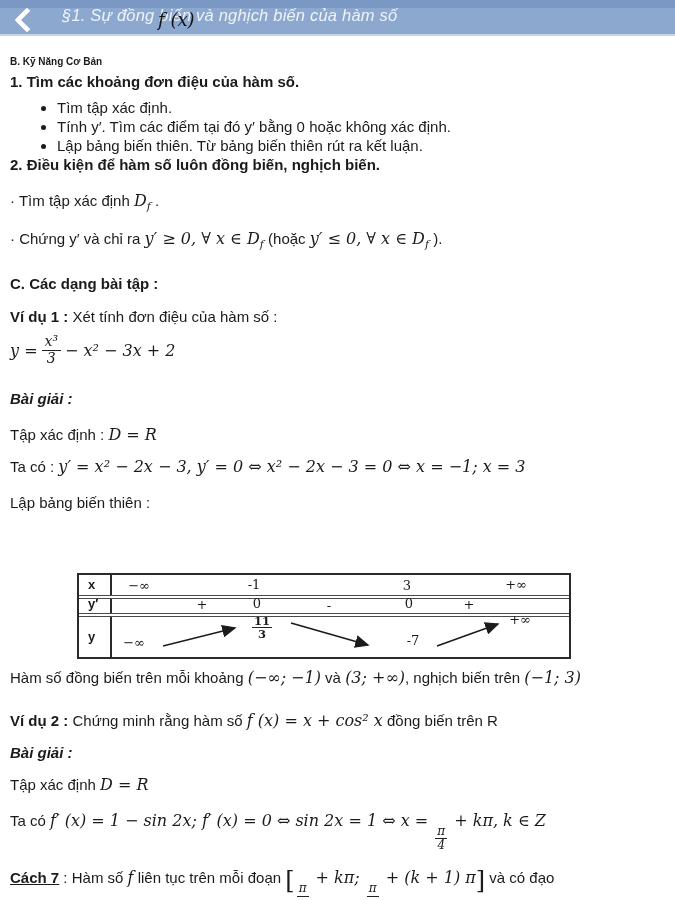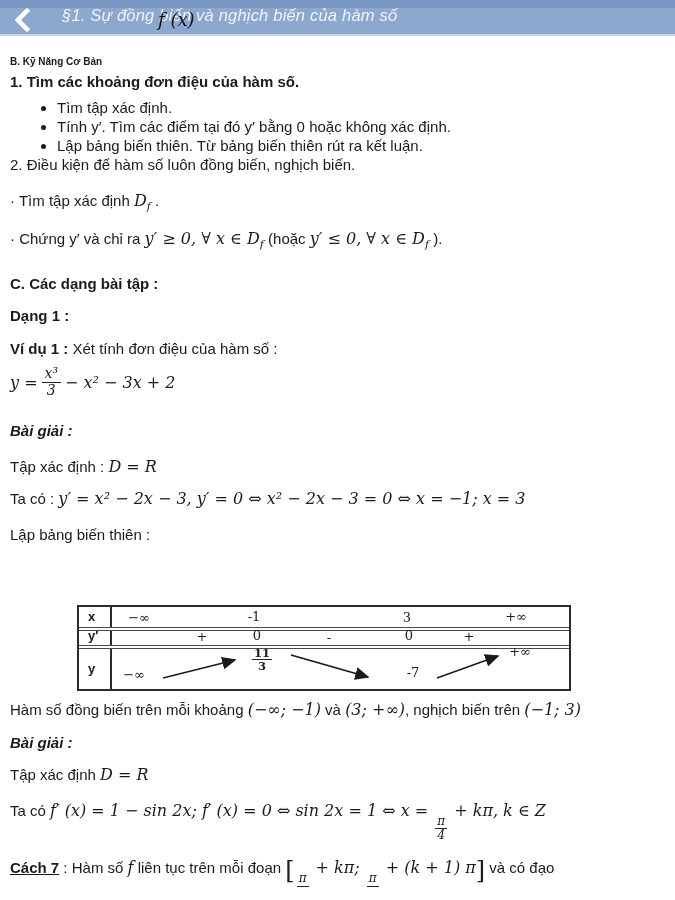--- a/index.html
+++ b/index.html
@@ -18,21 +18,21 @@
         transform:rotate(45deg);border-radius:2px;}
   .apptitle{position:absolute;left:62px;top:6px;font-size:16.5px;color:#eef3fa;white-space:nowrap;letter-spacing:.2px;}
   .fx-overlay{position:absolute;left:158px;top:9px;z-index:5;
         font-family:"DejaVu Serif", serif;font-style:italic;font-size:18px;color:#111;}
   
   .content{padding:0 10px 0 10px;}
   .hb{font-weight:bold;font-size:10px;line-height:18px;margin:18px 0 0 0;}
   .h1x{font-weight:bold;margin-top:22px;line-height:18px;}
   ul.dots{margin:6px 0 0 0;padding:0 0 0 47px;}
   ul.dots li{line-height:19px;list-style-type:disc;}
-  .h2x{font-weight:normal;margin-top:12px;line-height:18px;}
+  .h2x{font-weight:bold;margin-top:12px;line-height:18px;}
   .p{margin:0;line-height:20px;}
   .mt10{margin-top:16px;} .mt12{margin-top:12px;} .mt14{margin-top:14px;}
   .mt16{margin-top:16px;} .mt20{margin-top:8px;} .mt22{margin-top:22px;}
   .hc{font-weight:bold;margin-top:20px;line-height:18px;}
   .hd{font-weight:bold;margin-top:14px;line-height:18px;}
   .bold{font-weight:bold;}
   .math{font-family:"DejaVu Serif", serif;font-style:italic;font-size:16px;}
   .msub{font-family:"DejaVu Serif", serif;font-style:italic;font-size:11px;vertical-align:-4px;}
   .center{text-align:left;}
   .bgi{font-weight:bold;font-style:italic;}
@@ -95,21 +95,20 @@
   <p class="p mt10">
     <span>· Tìm tập xác định </span><span class="math">D</span><span class="msub">f</span><span> .</span>
   </p>
 
   <p class="p mt12">
     <span>· Chứng y′ và chỉ ra </span><span class="math">y′ ≥ 0, ∀ x ∈ D</span><span class="msub">f</span><span> (hoặc </span><span class="math">y′ ≤ 0, ∀ x ∈ D</span><span class="msub">f</span><span> ).</span>
   </p>
 
   <p class="hc p">C. Các dạng bài tập :</p>
 
-  <p class="hd p">Dạng 1 :</p>
 
   <p class="p mt14">
     <span class="bold">Ví dụ 1 :</span><span> Xét tính đơn điệu của hàm số :</span>
   </p>
 
   <div class="eq math">
     <span>y = </span>
     <span class="dfrac">
         <span class="fn">x³</span>
         <span class="fd">3</span>
@@ -166,20 +165,23 @@
       <line x1="84" y1="71" x2="156" y2="53" stroke="#1b1b1b" stroke-width="1.6" marker-end="url(#ah)"></line>
       <line x1="212" y1="48" x2="289" y2="70" stroke="#1b1b1b" stroke-width="1.6" marker-end="url(#ah)"></line>
       <line x1="358" y1="71" x2="419" y2="49" stroke="#1b1b1b" stroke-width="1.6" marker-end="url(#ah)"></line>
     </svg>
   </div>
 
   <p class="p mt20 concl">
     <span>Hàm số đồng biến trên mỗi khoảng </span><span class="math">(−∞; −1)</span><span> và </span><span class="math">(3; +∞)</span><span>, nghịch biến trên </span><span class="math">(−1; 3)</span>
   </p>
 
+  <p class="p mt22">
+    <span class="bold">Ví dụ 2 :</span><span> Chứng minh rằng hàm số </span><span class="math">f (x) = x + cos² x</span><span> đồng biến trên R</span>
+  </p>
 
   <p class="p mt12 center bgi">Bài giải :</p>
 
   <p class="p mt12">
     <span>Tập xác định </span><span class="math">D = R</span>
   </p>
 
   <p class="p mt10">
     <span>Ta có </span><span class="math">f′ (x) = 1 − sin 2x; f′ (x) = 0 ⇔ sin 2x = 1 ⇔ x = </span><span class="ifrac math">
         <span class="fn">π</span>

